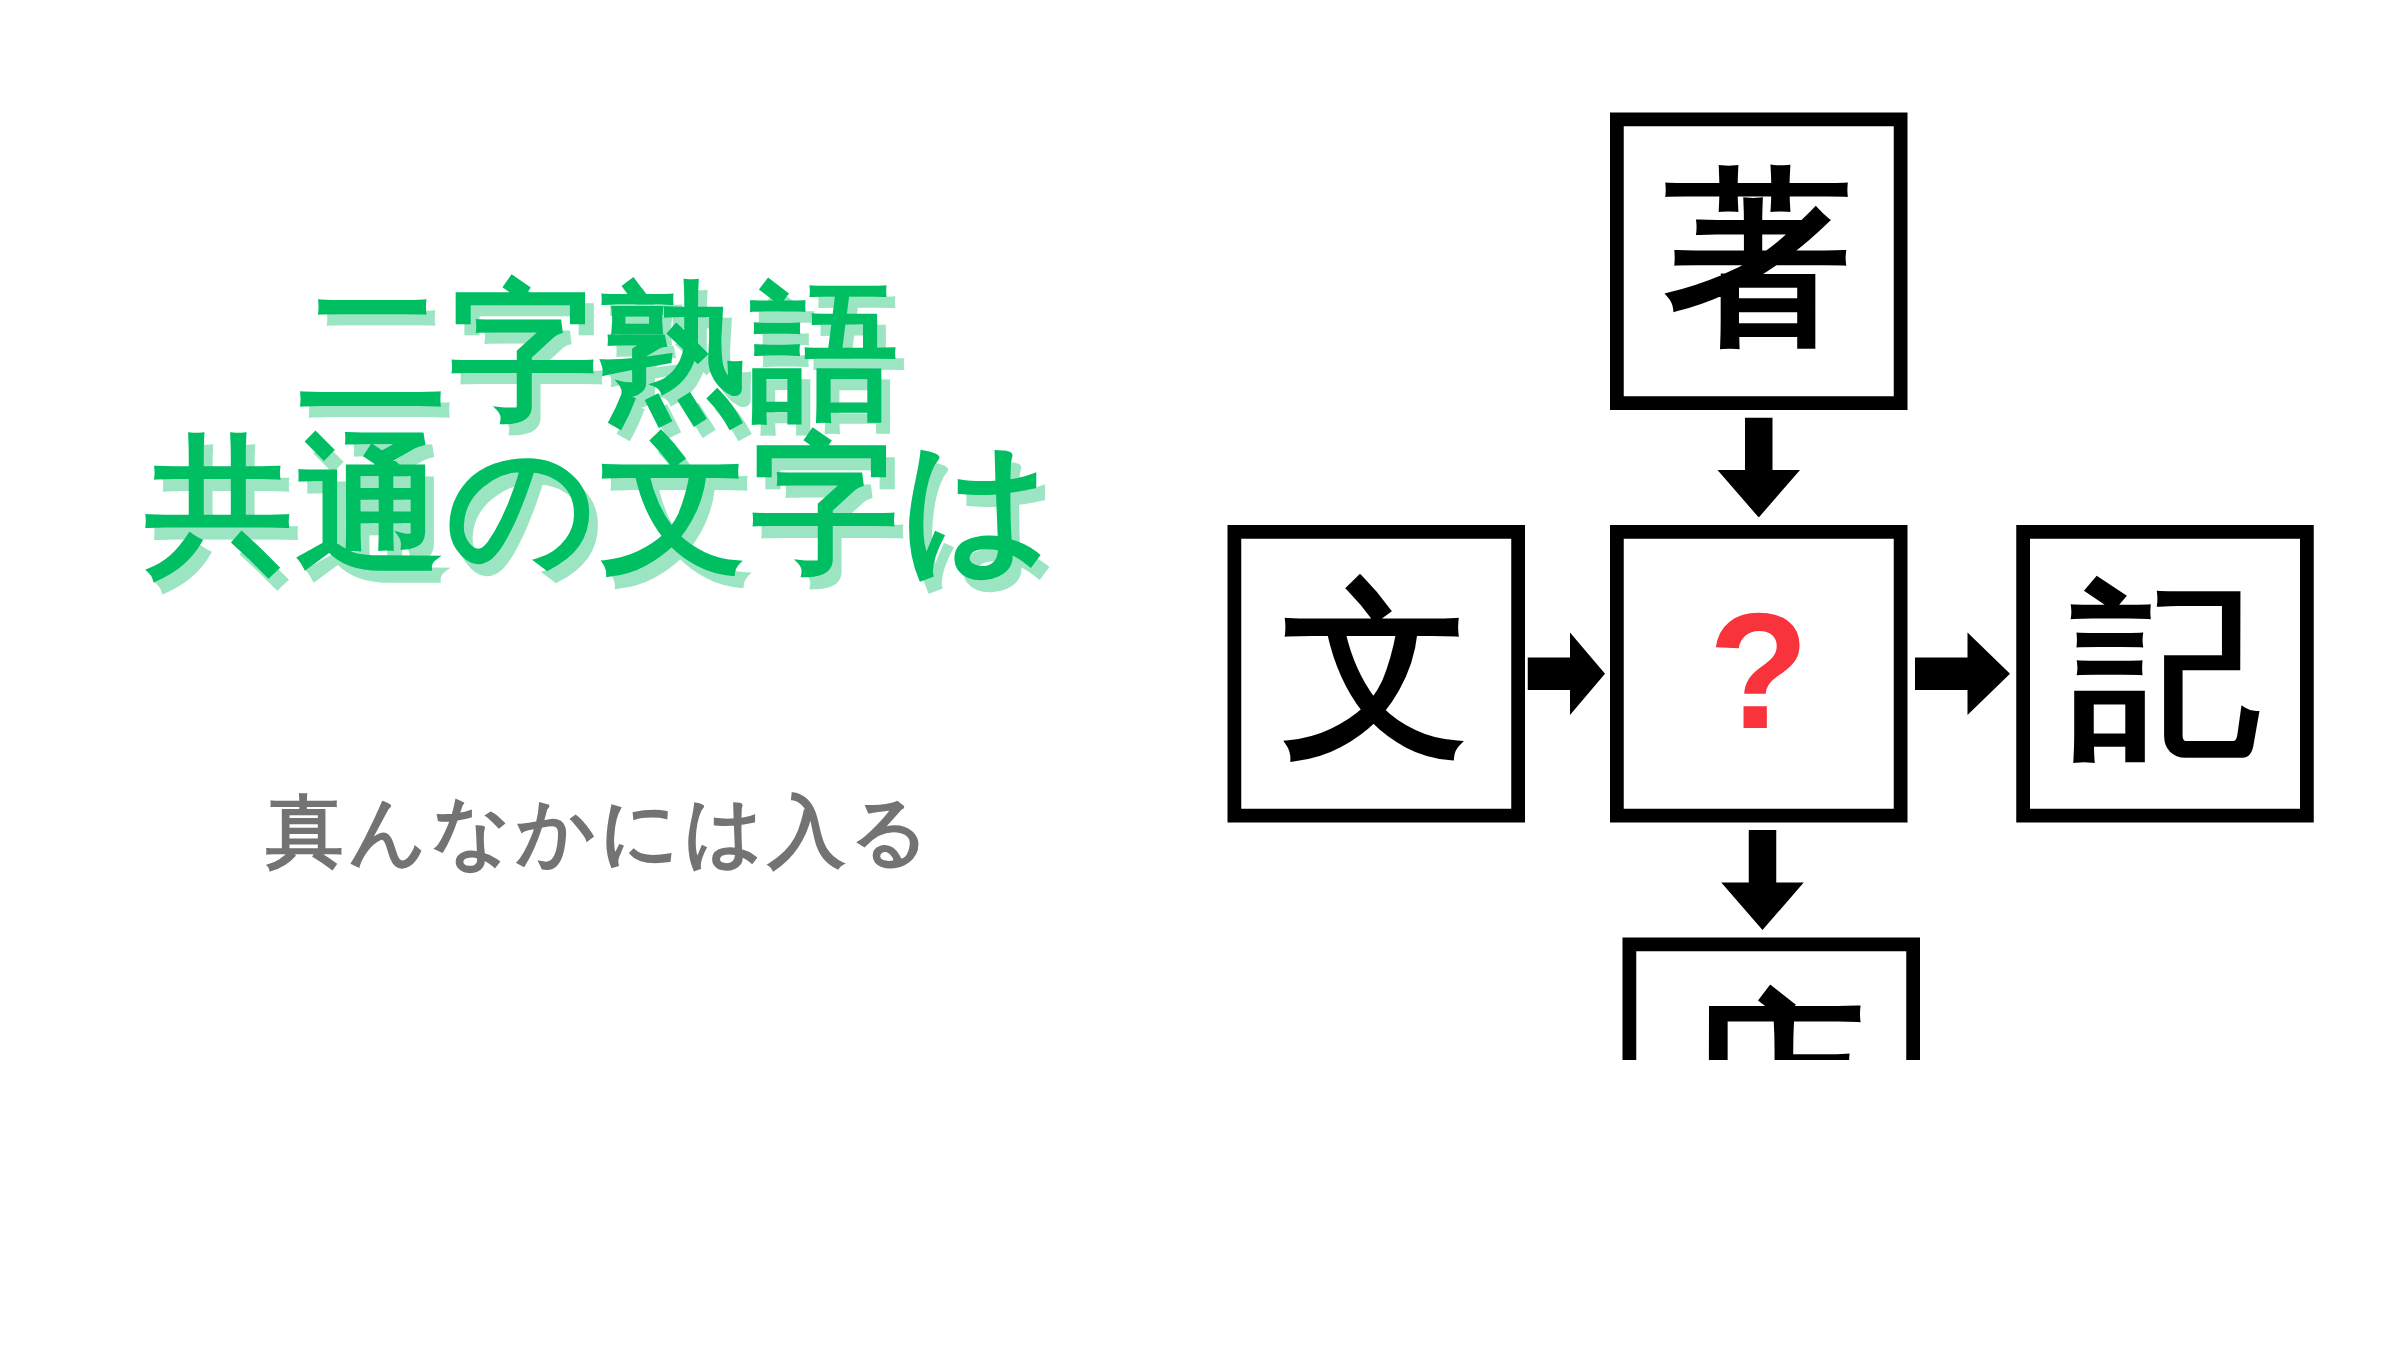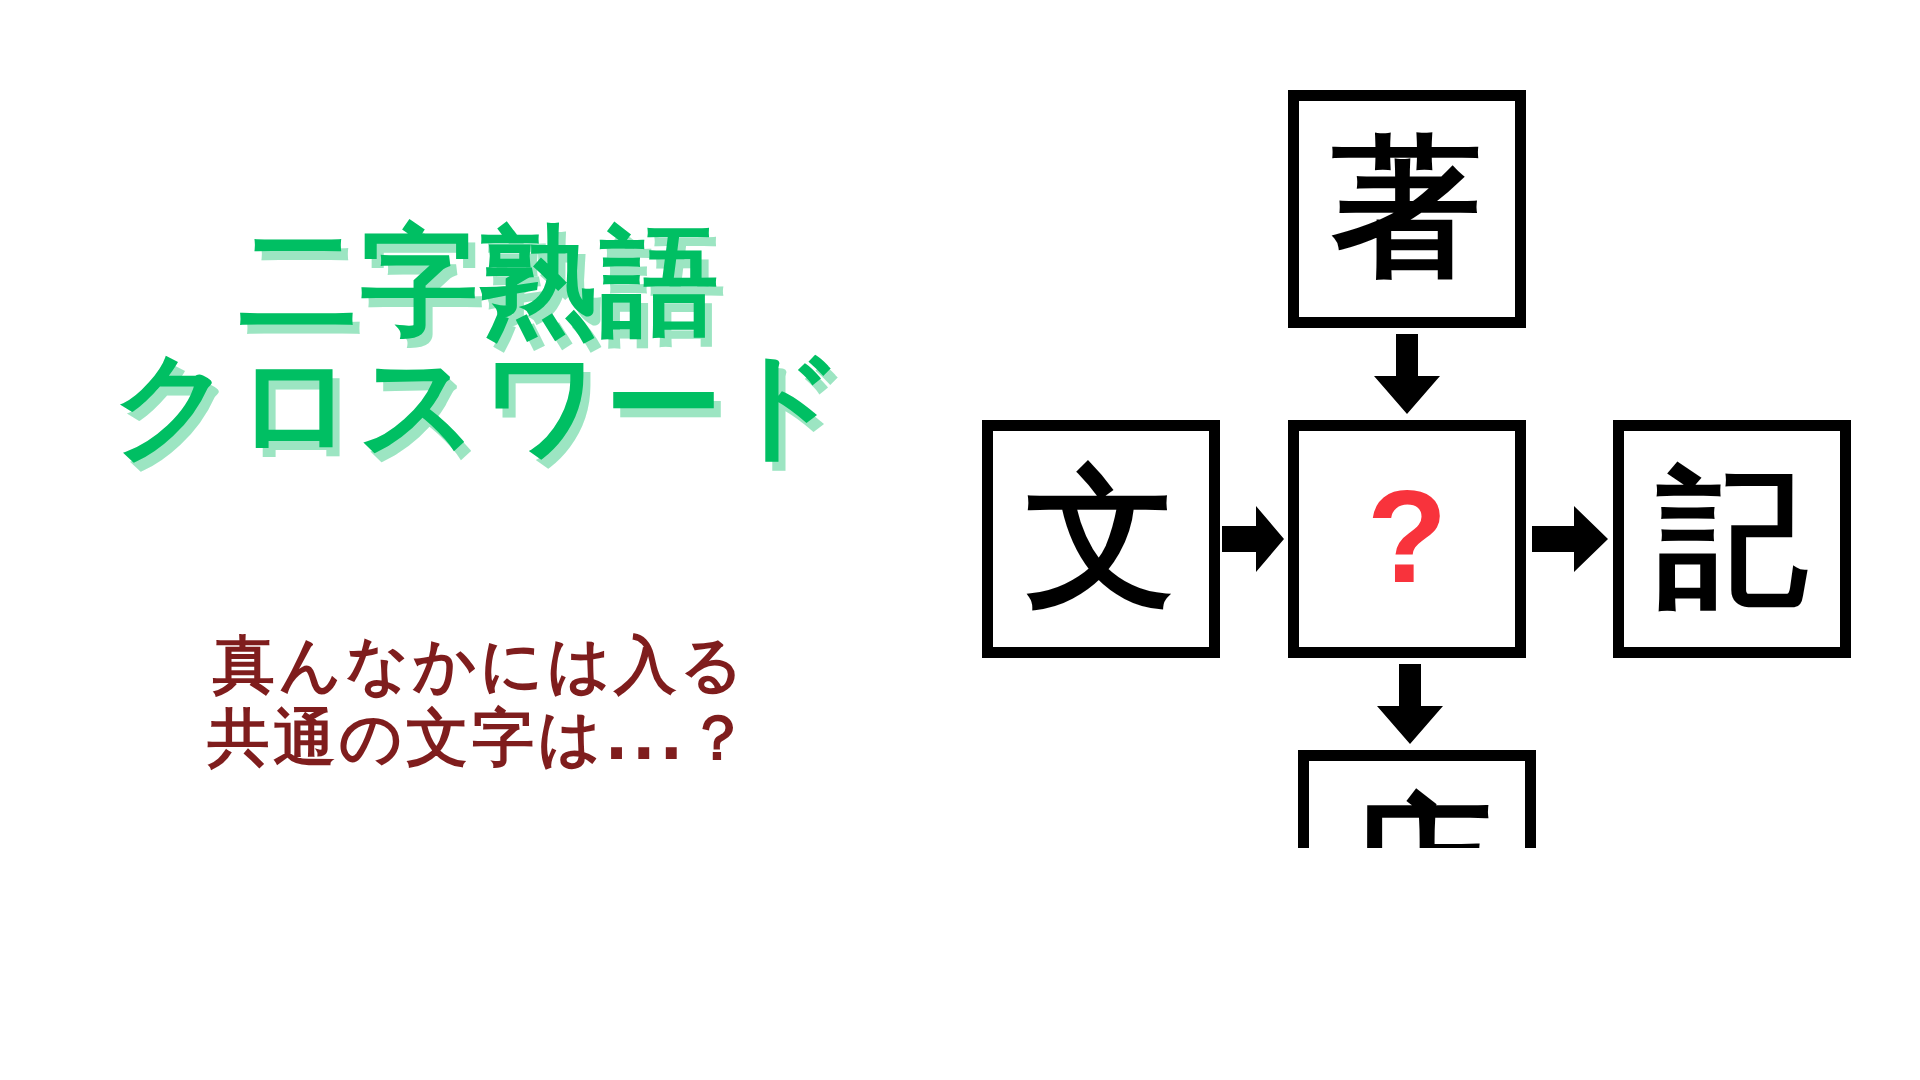--- a/index.html
+++ b/index.html
@@ -60,21 +60,21 @@
     position: absolute;
     left: 0;
     top: 408px;
     width: 960px;
     text-align: center;
   }
 
   .subtitle-line {
     font-family: "DejaVu Sans", "Liberation Sans", sans-serif;
     font-weight: bold;
-    color: #7f1d1d;
+    color: #737373;
     font-size: 62px;
     line-height: 1.18;
     letter-spacing: 0.06em;
     white-space: nowrap;
   }
 
   
   .puzzle {
     position: absolute;
     left: 960px;
@@ -130,26 +130,25 @@
 </style>
 </head>
 <body>
 
 <div class="stage">
 
   <div class="title-block">
 
     <div class="title-lines">
       <div class="title-line title-line-1">二字熟語</div>
-      <div class="title-line title-line-2">クロスワード</div>
+      <div class="title-line title-line-2">共通の文字は</div>
     </div>
 
     <div class="subtitle">
       <div class="subtitle-line">真んなかには入る</div>
-      <div class="subtitle-line">共通の文字は...？</div>
     </div>
 
   </div>
 
   <div class="puzzle">
 
     <div class="cell cell-top">
       <span class="cell-glyph">著</span>
     </div>
 

